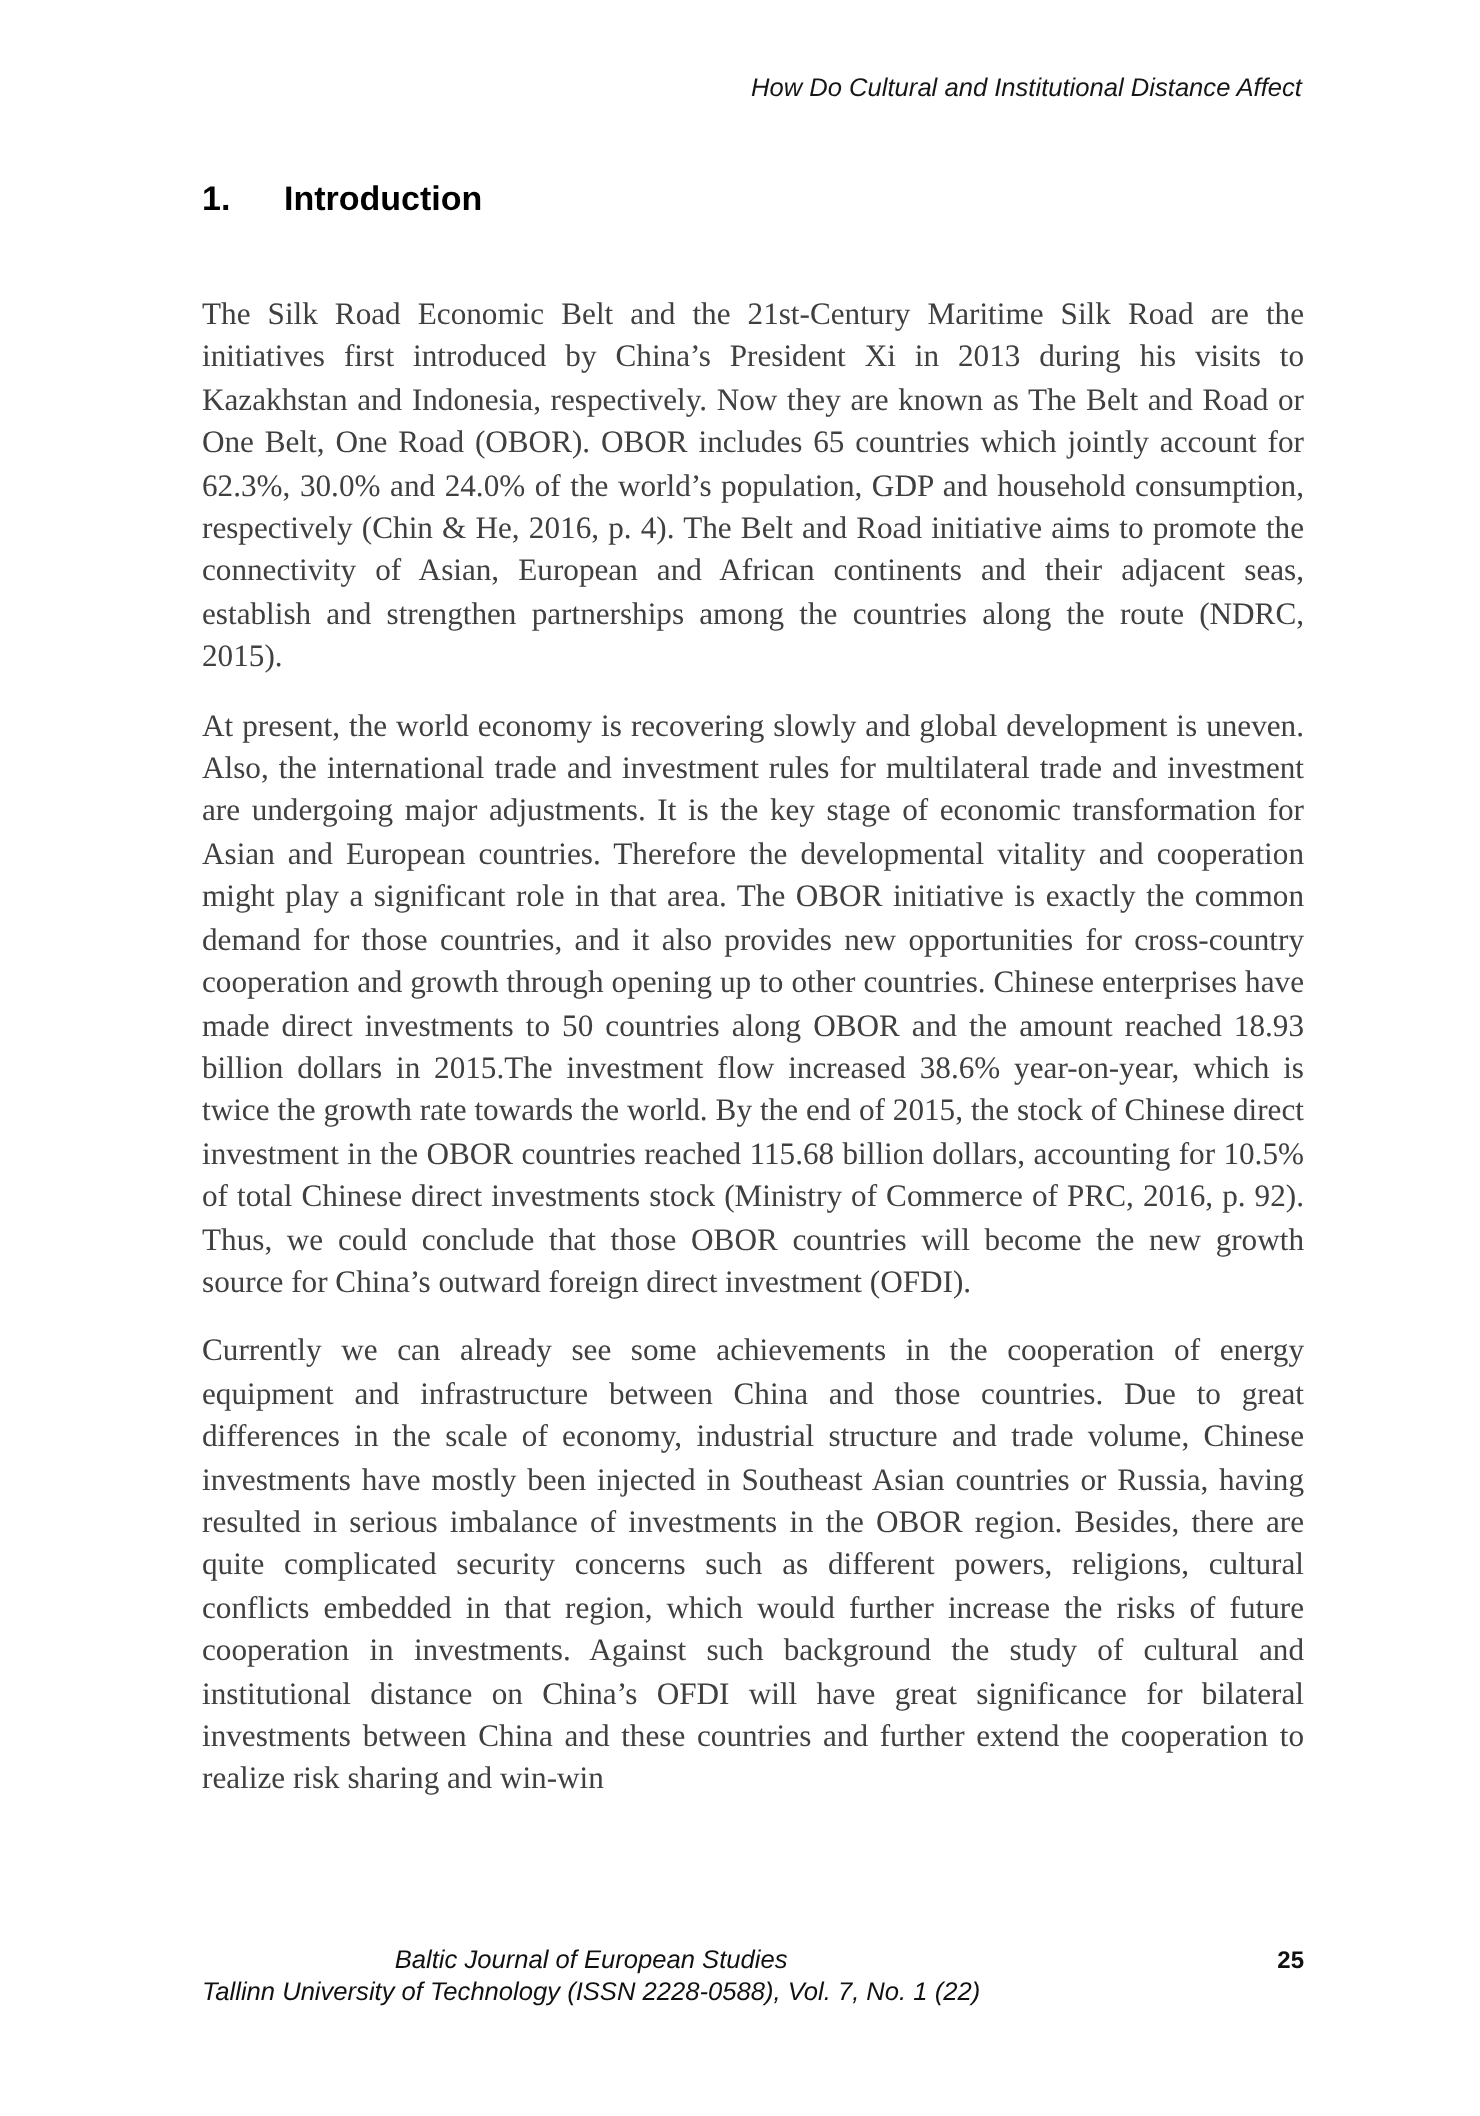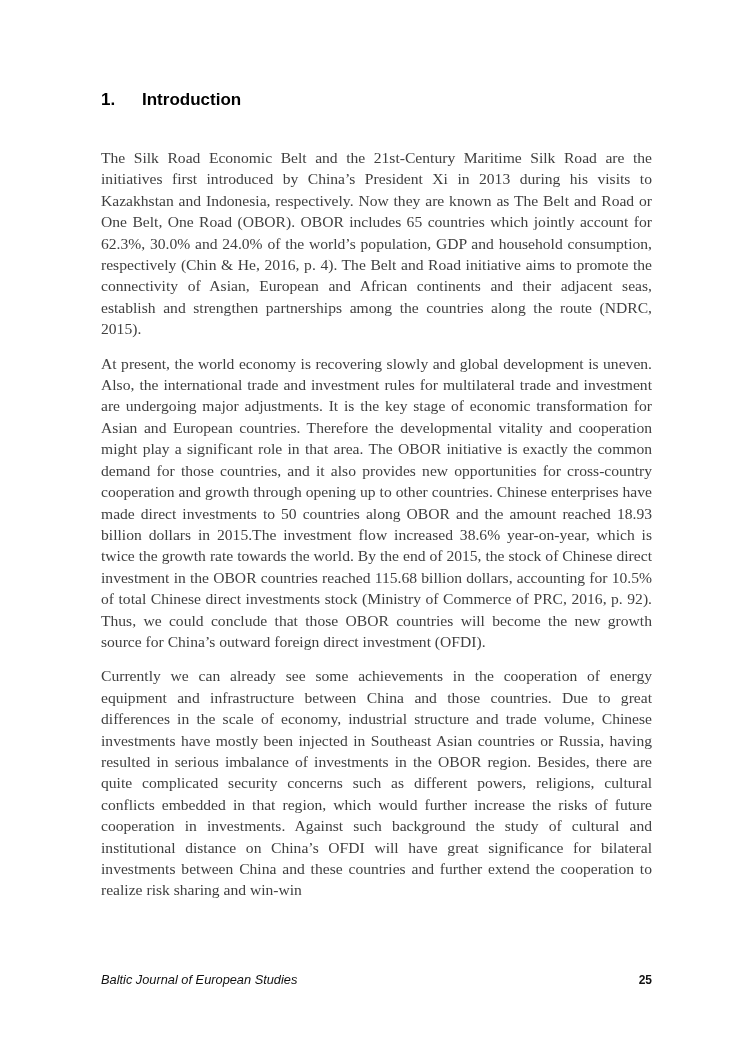--- a/index.html
+++ b/index.html
@@ -61,31 +61,33 @@
     color: #111111;
     text-align: center;
   }
   .footer-left { font-style: italic; }
   .footer-page { font-weight: 700; font-size: 12px; }
 </style>
 </head>
 <body>
 
 <div class="running-head">
+  <div>How Do Cultural and Institutional Distance Affect</div>
 </div>
 
 <div class="section-heading">
   <span class="section-number">1.</span>
   <span>Introduction</span>
 </div>
 
 <div class="body-text">
   <p>The Silk Road Economic Belt and the 21st-Century Maritime Silk Road are the initiatives first introduced by China’s President Xi in 2013 during his visits to Kazakhstan and Indonesia, respectively. Now they are known as The Belt and Road or One Belt, One Road (OBOR). OBOR includes 65 countries which jointly account for 62.3%, 30.0% and 24.0% of the world’s population, GDP and household consumption, respectively (Chin &amp; He, 2016, p. 4). The Belt and Road initiative aims to promote the connectivity of Asian, European and African continents and their adjacent seas, establish and strengthen partnerships among the countries along the route (NDRC, 2015).</p>
   <p>At present, the world economy is recovering slowly and global development is uneven. Also, the international trade and investment rules for multilateral trade and investment are undergoing major adjustments. It is the key stage of economic transformation for Asian and European countries. Therefore the developmental vitality and cooperation might play a significant role in that area. The OBOR initiative is exactly the common demand for those countries, and it also provides new opportunities for cross-country cooperation and growth through opening up to other countries. Chinese enterprises have made direct investments to 50 countries along OBOR and the amount reached 18.93 billion dollars in 2015.The investment flow increased 38.6% year-on-year, which is twice the growth rate towards the world. By the end of 2015, the stock of Chinese direct investment in the OBOR countries reached 115.68 billion dollars, accounting for 10.5% of total Chinese direct investments stock (Ministry of Commerce of PRC, 2016, p. 92). Thus, we could conclude that those OBOR countries will become the new growth source for China’s outward foreign direct investment (OFDI).</p>
   <p>Currently we can already see some achievements in the cooperation of energy equipment and infrastructure between China and those countries. Due to great differences in the scale of economy, industrial structure and trade volume, Chinese investments have mostly been injected in Southeast Asian countries or Russia, having resulted in serious imbalance of investments in the OBOR region. Besides, there are quite complicated security concerns such as different powers, religions, cultural conflicts embedded in that region, which would further increase the risks of future cooperation in investments. Against such background the study of cultural and institutional distance on China’s OFDI will have great significance for bilateral investments between China and these countries and further extend the cooperation to realize risk sharing and win-win</p>
 </div>
 
 <div class="footer">
   <div class="footer-left">
     <div>Baltic Journal of European Studies</div>
+    <div>Tallinn University of Technology (ISSN 2228-0588), Vol. 7, No. 1 (22)</div>
   </div>
   <div class="footer-page">25</div>
 </div>
 
 </body></html>

